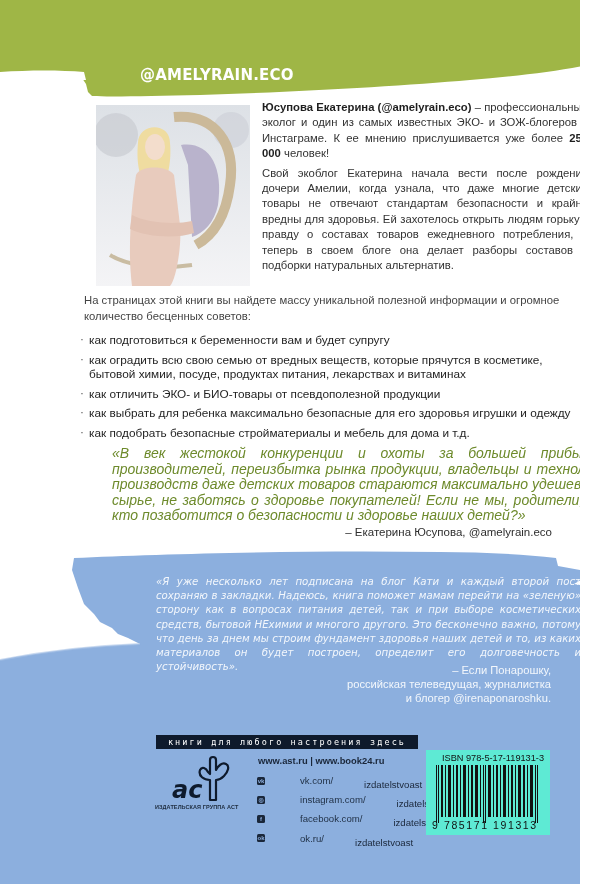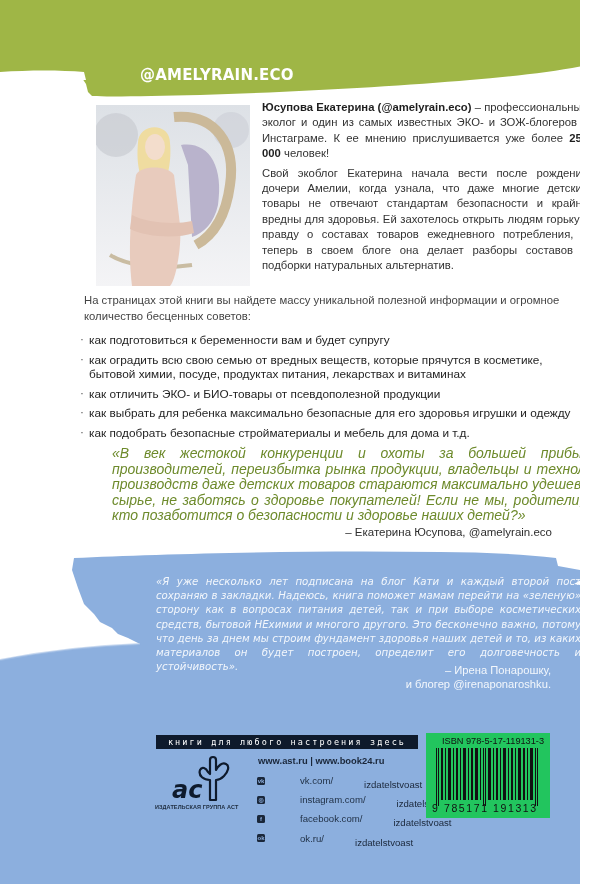--- a/index.html
+++ b/index.html
@@ -42,21 +42,21 @@
   .ast-logo { position: absolute; left: 170px; top: 754px; width: 70px; height: 48px; }
   .ast-caption { position: absolute; left: 155px; top: 804px; width: 100px; font-family: "Liberation Sans", sans-serif; font-size: 5.5px; font-weight: bold; color: #1c2a3c; letter-spacing: 0.1px; white-space: nowrap; }
   .sites { position: absolute; left: 258px; top: 755px; font-family: "Liberation Sans", sans-serif; font-weight: bold; font-size: 9.4px; color: #1a273a; white-space: nowrap; }
   .socials { position: absolute; left: 257px; top: 771px; list-style: none; font-family: "Liberation Sans", sans-serif; font-size: 9.6px; line-height: 11.2px; color: #1a273a; }
   .socials li { display: flex; align-items: center; white-space: nowrap; gap: 31px; }
   .socials .ico { display: inline-block; width: 8px; height: 8px; background: #1a273a; border-radius: 1.5px; margin-right: 4px; color: #8caede; font-size: 6px; line-height: 8px; text-align: center; font-weight: bold; }
   .socials .base { color: #1f2f44; }
   .socials .bold { font-weight: normal; margin-top: 8px; }
 
   
-  .isbn { position: absolute; left: 426px; top: 733px; width: 124px; height: 85px; background: #22c55e; }
+  .isbn { position: absolute; left: 426px; top: 750px; width: 124px; height: 85px; background: #5eead4; }
   .isbn-text { position: absolute; left: 0; top: 3px; width: 100%; text-align: right; padding-right: 6px; font-family: "Liberation Sans", sans-serif; font-size: 9.2px; color: #111; }
   .barcode { position: absolute; left: 10px; top: 15px; }
   .isbn-digits { position: absolute; left: 6px; top: 69px; width: 112px; font-family: "Liberation Sans", sans-serif; font-size: 10.5px; letter-spacing: 1.6px; color: #111; background: transparent; white-space: nowrap; }
 </style>
 </head>
 <body>
 
 <div class="cover">
 
   <div class="green-band">
@@ -109,21 +109,22 @@
 
   <div class="blue-band">
     <svg width="600" height="336" viewBox="0 0 600 336">
       <path d="M74 10 C160 6 300 2 440 4 C480 4 520 6 556 10 L558 18 L580 22 L584 30 L574 36 L600 40 V336 H0 V112 C40 104 90 98 140 96 L128 90 L118 86 L112 80 L100 74 L94 66 L84 56 L78 40 L72 22 Z" fill="#8cafde"></path>
       <path d="M0 112 C40 104 90 98 140 96" fill="none" stroke="#a7c2e6" stroke-width="2" opacity="0.6"></path>
       <rect x="592" y="40" width="8" height="296" fill="#ffffff" opacity="0.85"></rect>
     </svg>
   </div>
   <div class="quote2">«Я уже несколько лет подписана на блог Кати и каждый второй пост сохраняю в закладки. Надеюсь, книга поможет мамам перейти на «зеленую» сторону как в вопросах питания детей, так и при выборе косметических средств, бытовой НЕхимии и многого другого. Это бесконечно важно, потому что день за днем мы строим фундамент здоровья наших детей и то, из каких материалов он будет построен, определит его долговечность и устойчивость».</div>
   <div class="quote2-author">
-    <div>– Ирена Понарошку,</div>
+    <div>– Если Понарошку,</div>
+    <div>российская телеведущая, журналистка</div>
     <div>и блогер @irenaponaroshku.</div>
   </div>
 
   <div class="slogan">книги для любого настроения здесь</div>
 
   <div class="ast-logo">
     <svg width="70" height="48" viewBox="0 0 70 48">
       <path d="M40 46 L40 26 C34 26 28 22 30 16 C32 12 36 14 38 18 L40 20 L40 6 C40 2 46 2 46 6 L46 16 C48 12 52 8 56 10 C60 12 58 18 54 22 C52 24 48 26 46 26 L46 46 Z" fill="none" stroke="#0e1a2c" stroke-width="2.2" stroke-linejoin="round"></path>
       <text x="2" y="44" font-family="DejaVu Sans, sans-serif" font-weight="bold" font-style="italic" font-size="24" fill="#0e1a2c">ac</text>
     </svg>

